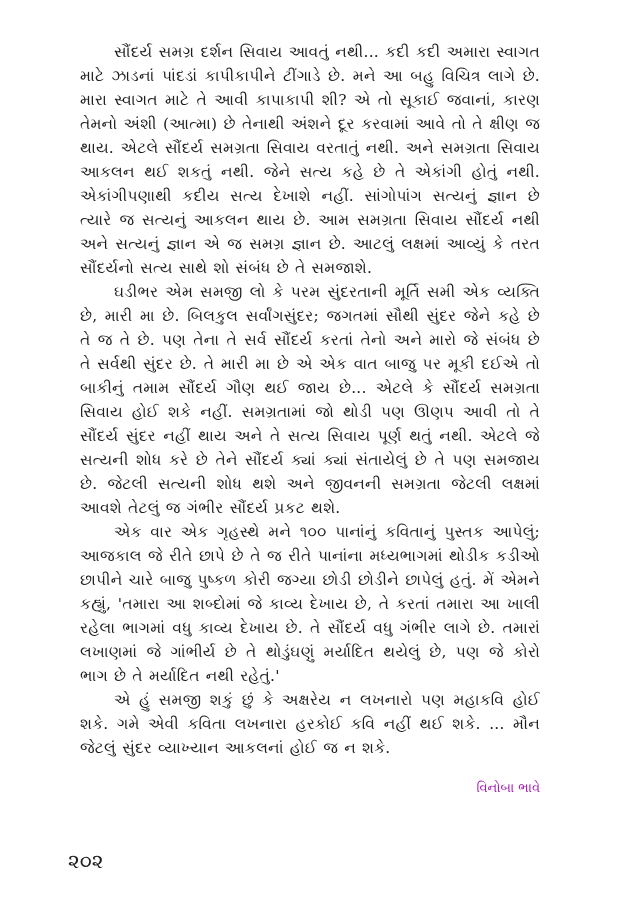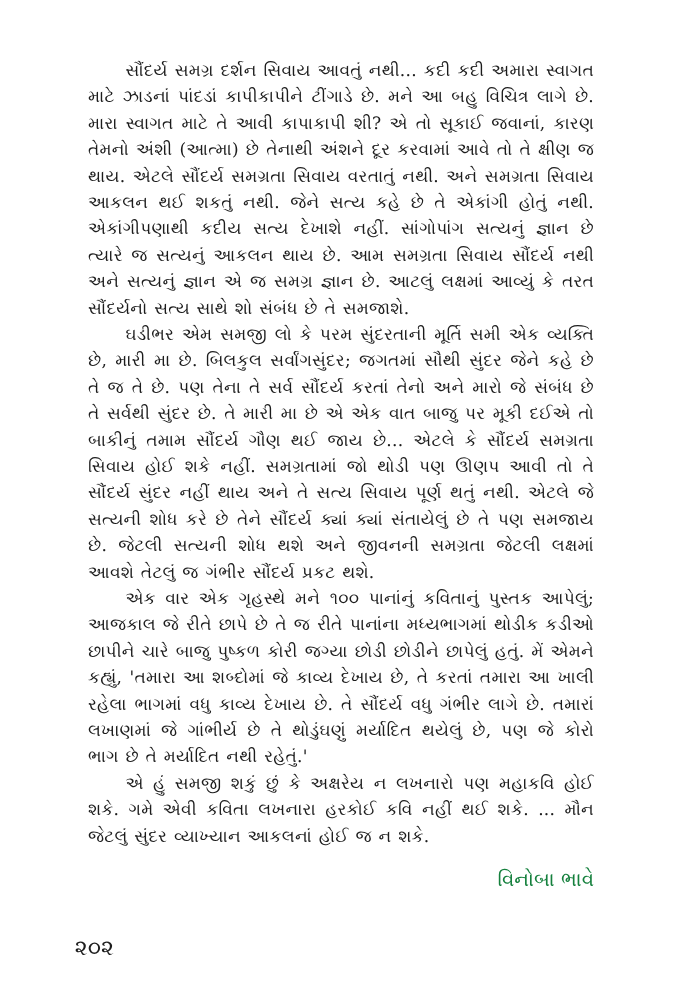--- a/index.html
+++ b/index.html
@@ -16,38 +16,38 @@
     position: relative;
   }
   .page {
     position: absolute;
     top: 0;
     left: 0;
     width: 618px;
     height: 899px;
     background: #ffffff;
     box-sizing: border-box;
-    padding: 52px 78px 0 80px;
+    padding: 40px 78px 0 80px;
   }
   .body-text p {
     margin: 0;
     text-align: justify;
     text-indent: 34px;
     font-size: 15.5px;
     line-height: 24px;
     letter-spacing: 0.2px;
     word-spacing: 1px;
     color: #1c1c1c;
   }
   .signature {
     margin-top: 16px;
     text-align: right;
-    font-size: 18px;
+    font-size: 13px;
     line-height: 24px;
-    color: #15803d;
+    color: #a21caf;
   }
   .page-number {
     position: absolute;
     left: 68px;
     bottom: 26px;
     font-size: 20px;
     color: #1c1c1c;
   }
 </style>
 </head>

